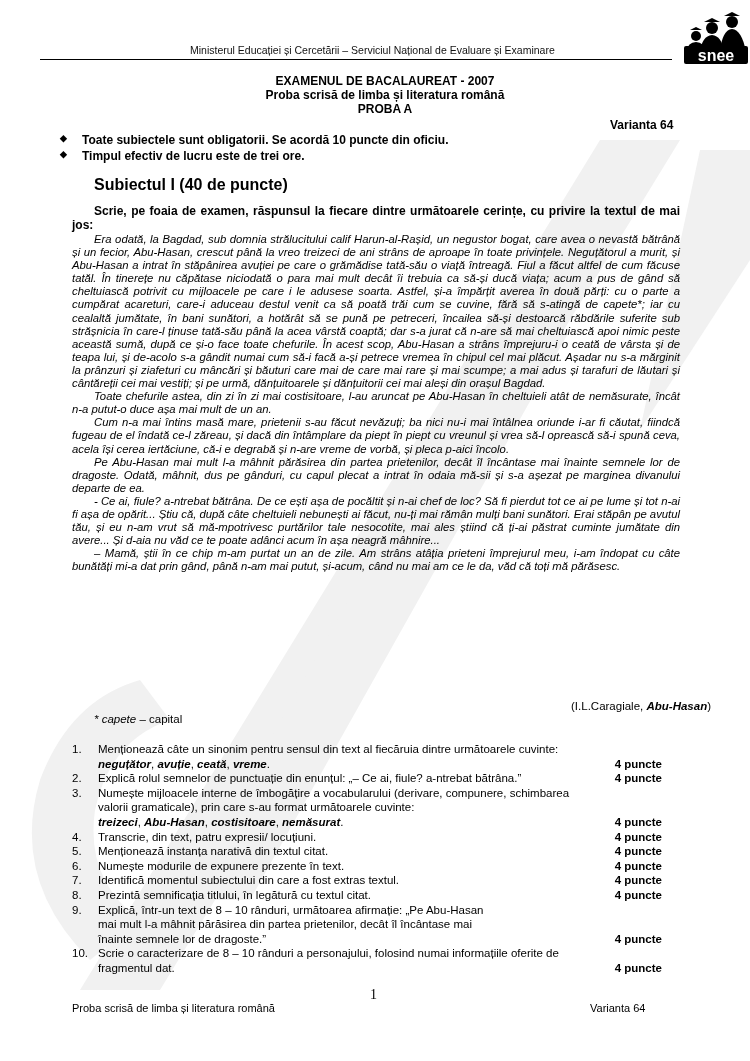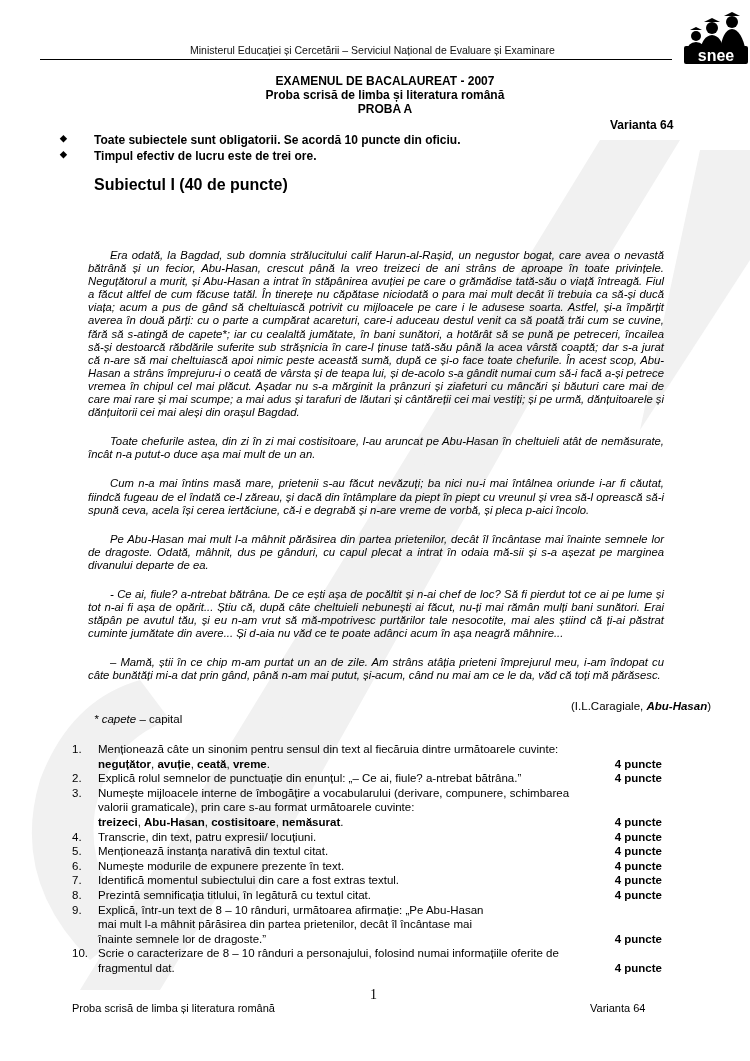--- a/index.html
+++ b/index.html
@@ -9,36 +9,36 @@
   .hdr-text { position:absolute; left:190px; top:44px; font-size:10.5px; color:#111; }
   .hdr-line { position:absolute; left:40px; top:59px; width:632px; height:1px; background:#000; }
   .logo { position:absolute; left:680px; top:12px; width:68px; height:52px; }
   .title { position:absolute; left:0; width:750px; text-align:center; font-weight:bold; font-size:12px; line-height:14px; }
   .t1 { top:74px; left:10px; }
   .t2 { top:88px; left:10px; }
   .t3 { top:102px; left:10px; }
   .varianta { position:absolute; left:610px; top:118px; font-weight:bold; font-size:12px; }
   .bullet { position:absolute; left:60px; font-size:12px; font-weight:bold; }
   .bullet .dia { position:absolute; left:0; top:0; font-size:9px; }
-  .bullet .txt { position:absolute; left:34px; top:0; white-space:nowrap; }
+  .bullet .txt { position:absolute; left:22px; top:0; white-space:nowrap; }
   .b1 { top:133px; } .b2 { top:149px; }
   .subiect { position:absolute; left:94px; top:176px; font-weight:bold; font-size:16px; }
   .instr { position:absolute; left:72px; top:204px; width:608px; font-weight:bold; font-size:12px; line-height:14px; text-indent:22px; text-align:justify; }
   .passage { position:absolute; left:72px; top:233px; width:608px; font-style:italic; font-size:11.3px; line-height:13.1px; text-align:justify; }
-  .passage p { margin:16px; text-indent:22px; text-align:justify; }
+  .passage p { margin:0; text-indent:22px; text-align:justify; }
   .source { position:absolute; right:71px; top:700px; font-size:11.5px; }
   .source b { font-style:italic; }
   .footnote { position:absolute; left:94px; top:713px; font-size:11.5px; }
   .footnote i { font-style:italic; }
   .qlist { position:absolute; left:72px; top:742px; width:600px; font-size:11.5px; line-height:14.6px; }
   .q { position:relative; display:flex; }
   .q .num { width:26px; flex:0 0 26px; }
   .q .body { flex:1; }
   .q .pts { position:absolute; right:10px; bottom:0; font-weight:bold; }
-  .bi { font-weight:bold; }
+  .bi { font-weight:bold; font-style:italic; }
   .it { }
   .pagenum { position:absolute; left:370px; top:987px; font-family:"Liberation Serif", serif; font-size:14px; }
   .foot-left { position:absolute; left:72px; top:1002px; font-size:11px; }
   .foot-right { position:absolute; left:590px; top:1002px; font-size:11px; }
 </style>
 </head>
 <body>
 
 <svg class="watermark" viewBox="0 0 750 1061">
   <g fill="#f1f1f1">
@@ -76,20 +76,21 @@
   <div class="bullet b1">
     <span class="dia">◆</span>
     <span class="txt">Toate subiectele sunt obligatorii. Se acordă 10 puncte din oficiu.</span>
   </div>
   <div class="bullet b2">
     <span class="dia">◆</span>
     <span class="txt">Timpul efectiv de lucru este de trei ore.</span>
   </div>
 
   <div class="subiect">Subiectul I (40 de puncte)</div>
+  <div class="instr">Scrie, pe foaia de examen, răspunsul la fiecare dintre următoarele cerințe, cu privire la textul de mai jos:</div>
 
   <div class="passage">
     <p>Era odată, la Bagdad, sub domnia strălucitului calif Harun-al-Rașid, un negustor bogat, care avea o nevastă bătrână și un fecior, Abu-Hasan, crescut până la vreo treizeci de ani strâns de aproape în toate privințele. Neguțătorul a murit, și Abu-Hasan a intrat în stăpânirea avuției pe care o grămădise tată-său o viață întreagă. Fiul a făcut altfel de cum făcuse tatăl. În tinerețe nu căpătase niciodată o para mai mult decât îi trebuia ca să-și ducă viața; acum a pus de gând să cheltuiască potrivit cu mijloacele pe care i le adusese soarta. Astfel, și-a împărțit averea în două părți: cu o parte a cumpărat acareturi, care-i aduceau destul venit ca să poată trăi cum se cuvine, fără să s-atingă de capete*; iar cu cealaltă jumătate, în bani sunători, a hotărât să se pună pe petreceri, încailea să-și destoarcă răbdările suferite sub strășnicia în care-l ținuse tată-său până la acea vârstă coaptă; dar s-a jurat că n-are să mai cheltuiască apoi nimic peste această sumă, după ce și-o face toate chefurile. În acest scop, Abu-Hasan a strâns împrejuru-i o ceată de vârsta și de teapa lui, și de-acolo s-a gândit numai cum să-i facă a-și petrece vremea în chipul cel mai plăcut. Așadar nu s-a mărginit la prânzuri și ziafeturi cu mâncări și băuturi care mai de care mai rare și mai scumpe; a mai adus și tarafuri de lăutari și cântăreții cei mai vestiți; și pe urmă, dănțuitoarele și dănțuitorii cei mai aleși din orașul Bagdad.</p>
     <p>Toate chefurile astea, din zi în zi mai costisitoare, l-au aruncat pe Abu-Hasan în cheltuieli atât de nemăsurate, încât n-a putut-o duce așa mai mult de un an.</p>
     <p>Cum n-a mai întins masă mare, prietenii s-au făcut nevăzuți; ba nici nu-i mai întâlnea oriunde i-ar fi căutat, fiindcă fugeau de el îndată ce-l zăreau, și dacă din întâmplare da piept în piept cu vreunul și vrea să-l oprească să-i spună ceva, acela își cerea iertăciune, că-i e degrabă și n-are vreme de vorbă, și pleca p-aici încolo.</p>
     <p>Pe Abu-Hasan mai mult l-a mâhnit părăsirea din partea prietenilor, decât îl încântase mai înainte semnele lor de dragoste. Odată, mâhnit, dus pe gânduri, cu capul plecat a intrat în odaia mă-sii și s-a așezat pe marginea divanului departe de ea.</p>
     <p>- Ce ai, fiule? a-ntrebat bătrâna. De ce ești așa de pocăltit și n-ai chef de loc? Să fi pierdut tot ce ai pe lume și tot n-ai fi așa de opărit... Știu că, după câte cheltuieli nebunești ai făcut, nu-ți mai rămân mulți bani sunători. Erai stăpân pe avutul tău, și eu n-am vrut să mă-mpotrivesc purtărilor tale nesocotite, mai ales știind că ți-ai păstrat cuminte jumătate din avere... Și d-aia nu văd ce te poate adânci acum în așa neagră mâhnire...</p>
     <p>– Mamă, știi în ce chip m-am purtat un an de zile. Am strâns atâția prieteni împrejurul meu, i-am îndopat cu câte bunătăți mi-a dat prin gând, până n-am mai putut, și-acum, când nu mai am ce le da, văd că toți mă părăsesc.</p>
   </div>
 

